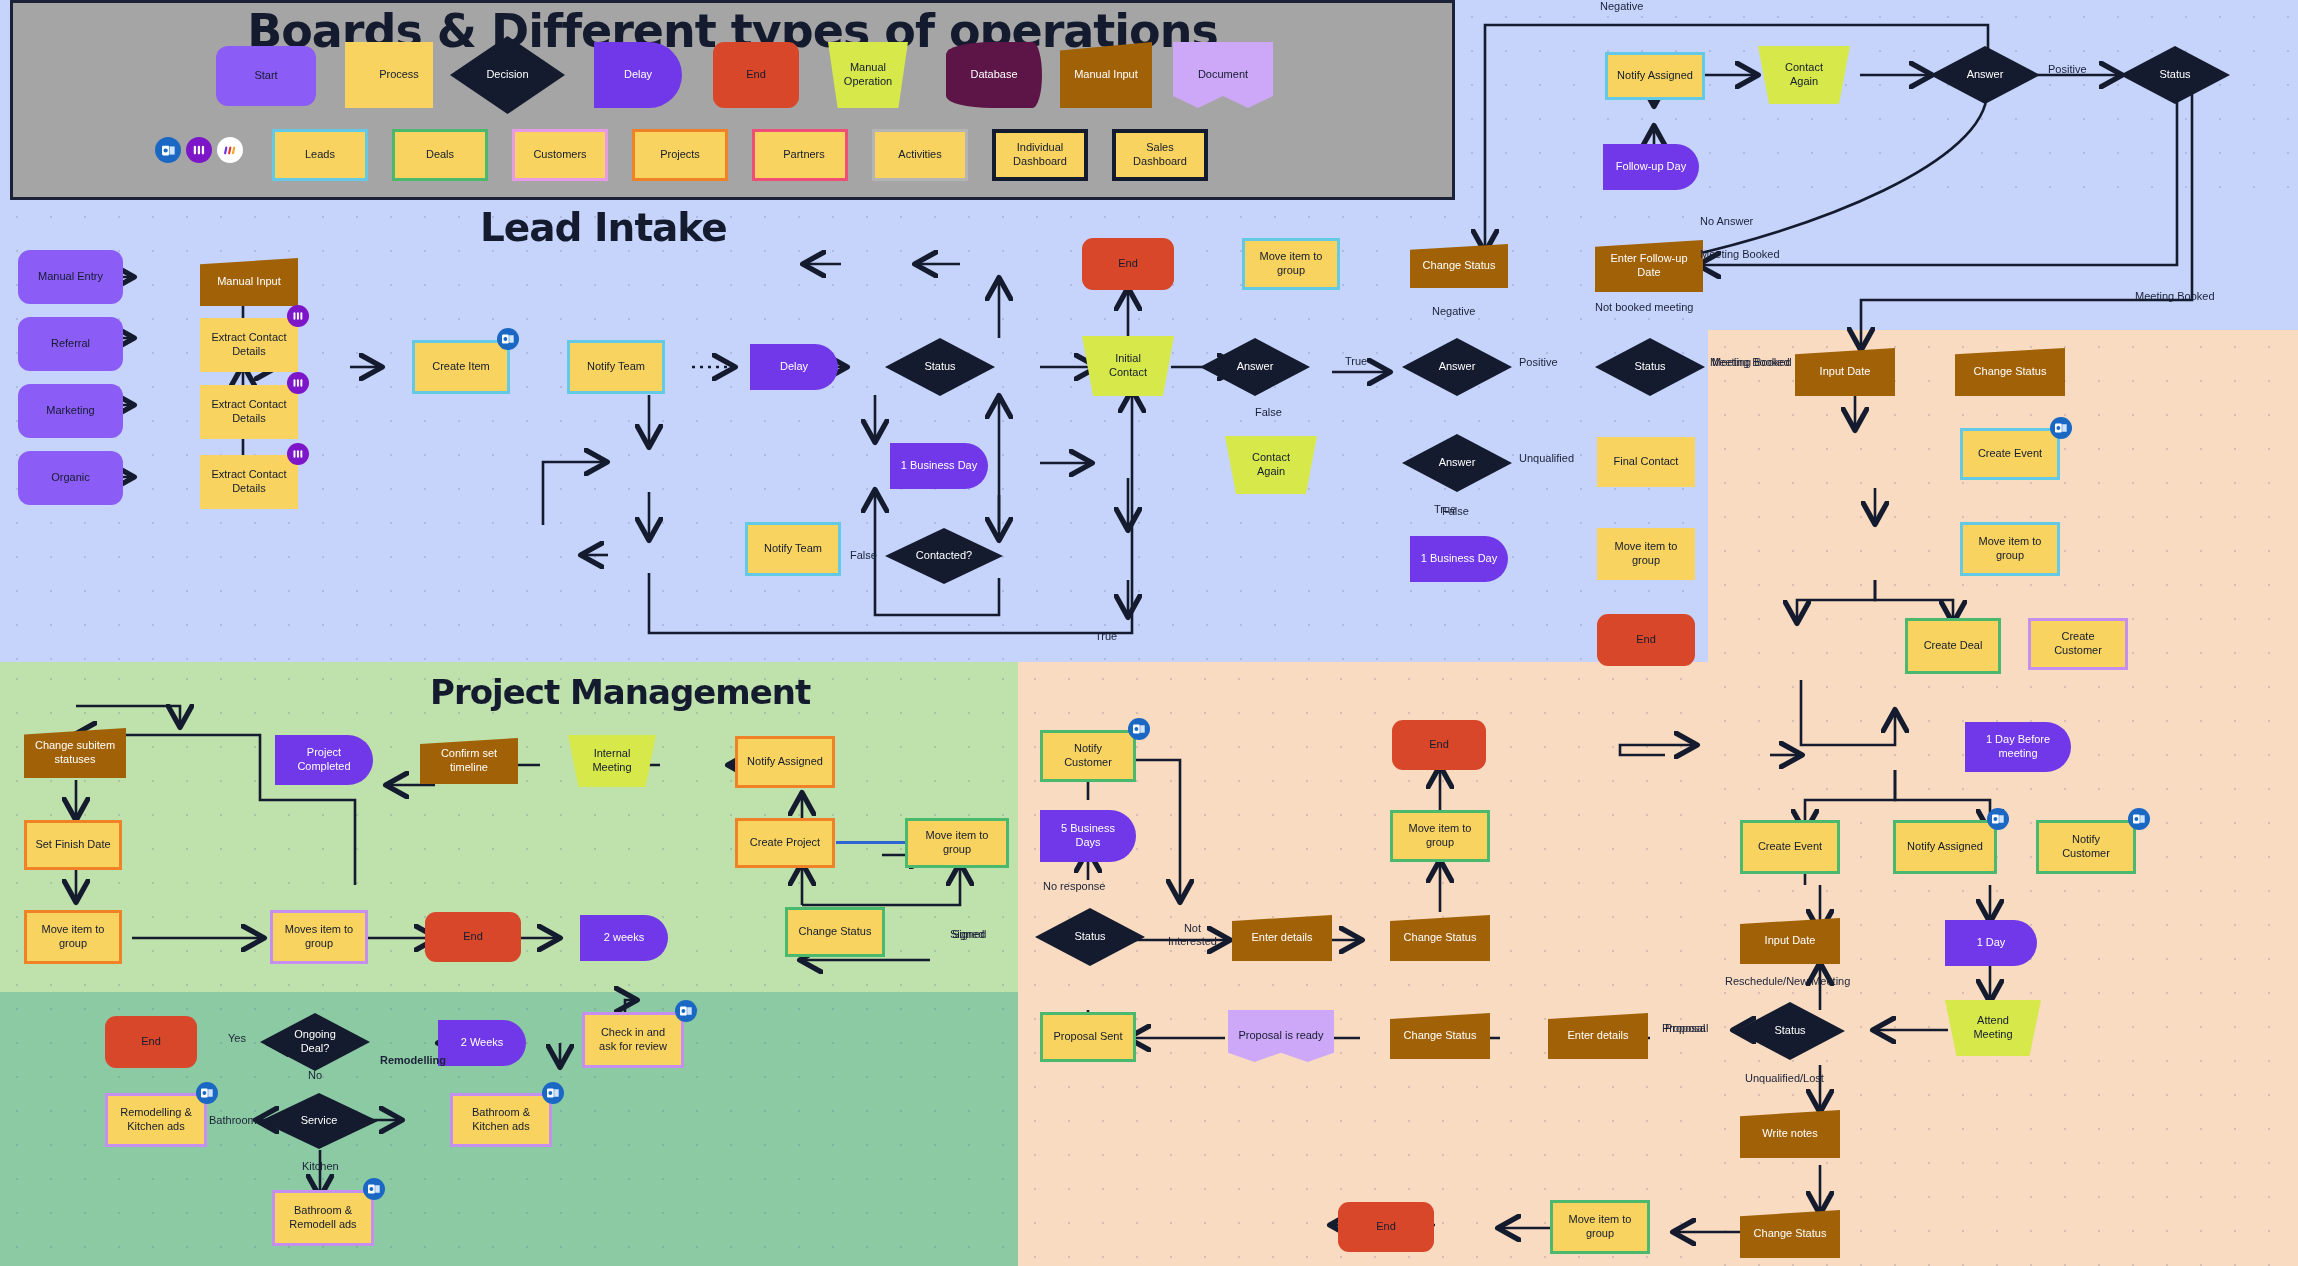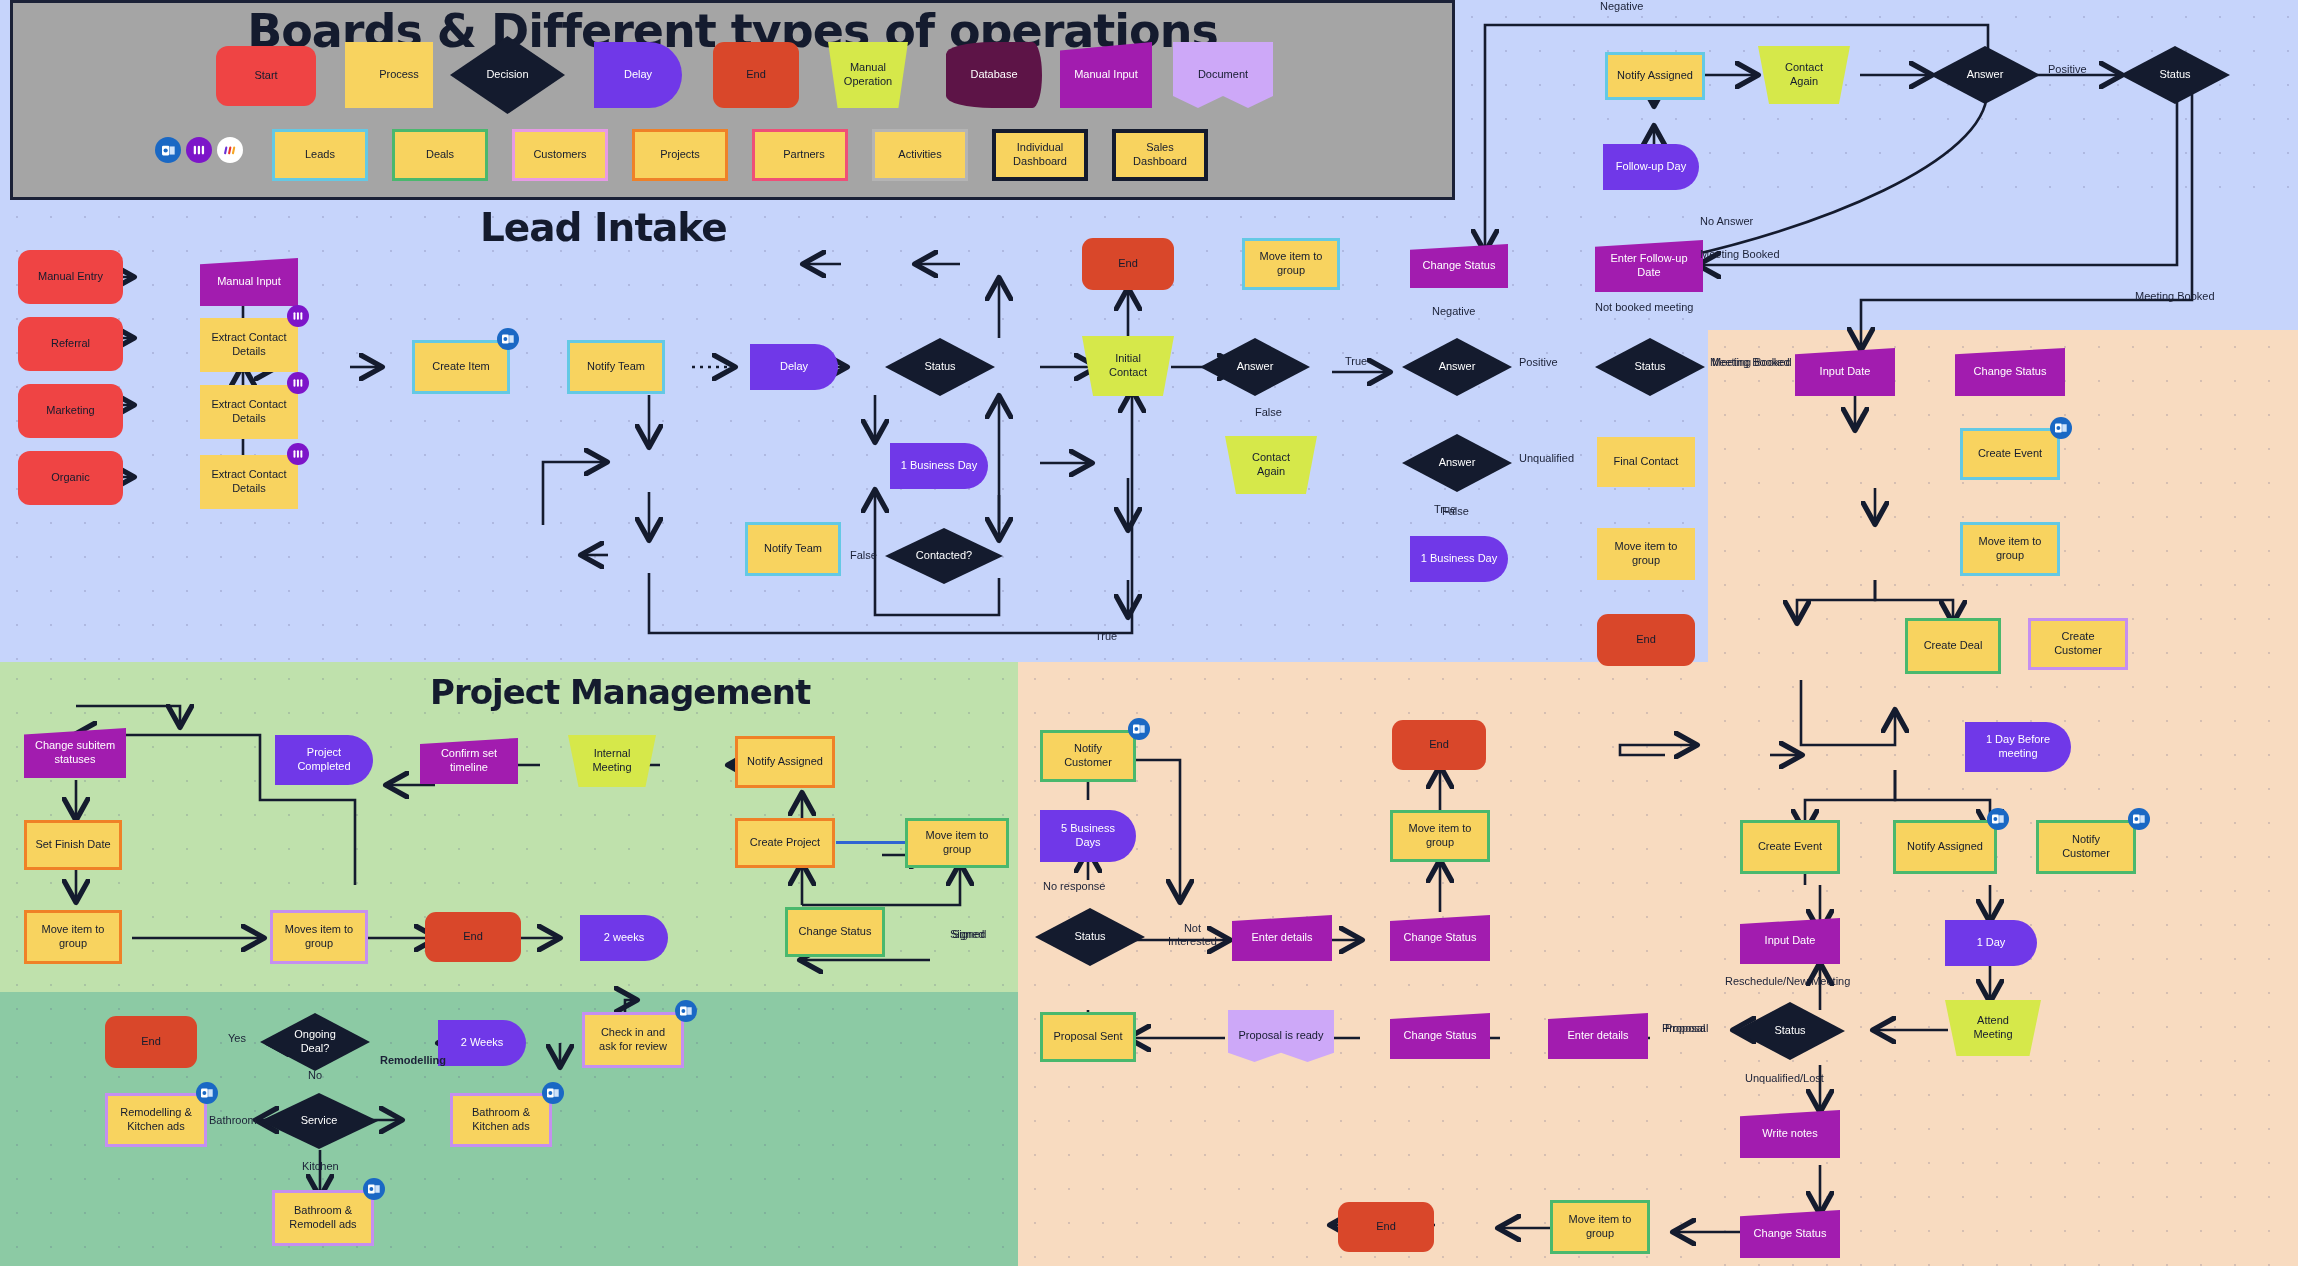--- a/index.html
+++ b/index.html
@@ -46,35 +46,35 @@
   .node {
     position:absolute;
     display:flex; align-items:center; justify-content:center;
     text-align:center;
     font-size:11px; line-height:1.25;
     color:#141b2e;
     font-family:"Liberation Sans", sans-serif;
     white-space:pre-line;
     z-index:5;
   }
-  .n-start   { background:#ef4444; border-radius:12px; }
+  .n-start   { background:#8b5cf6; border-radius:12px; }
   .n-process { background:#f8d35f; }
   .n-decision{ background:transparent; color:#fff; }
   .n-decision .dia {
     position:absolute; inset:0; background:#141b2e;
     clip-path:polygon(50% 0, 100% 50%, 50% 100%, 0 50%);
     z-index:-1;
   }
   .n-delay   { background:#7038e8; color:#fff; border-radius:0 999px 999px 0; }
   .n-end     { background:#d9472a; border-radius:11px; }
   .n-manop   { background:#d6e84a;
                clip-path:polygon(0 0, 100% 0, 88% 100%, 12% 100%); }
   .n-db      { background:#5d1447; color:#fff;
                border-radius:48% 10% 10% 48% / 18% 50% 50% 18%; }
-  .n-input   { background:#a21caf; color:#fff;
+  .n-input   { background:#a16207; color:#fff;
                clip-path:polygon(0 13%, 100% 0, 100% 100%, 0 100%); }
   .n-doc     { background:#cda8f8;
                clip-path:polygon(0 0,100% 0,100% 82%,75% 100%,50% 82%,25% 100%,0 82%); }
 
   
   .b-cyan   { border:3px solid #64c9e4; }
   .b-green  { border:3px solid #4ab86d; }
   .b-pink   { border:3px solid #e79ae5; }
   .b-orange { border:3px solid #ef8127; }
   .b-red    { border:3px solid #ef4f77; }

